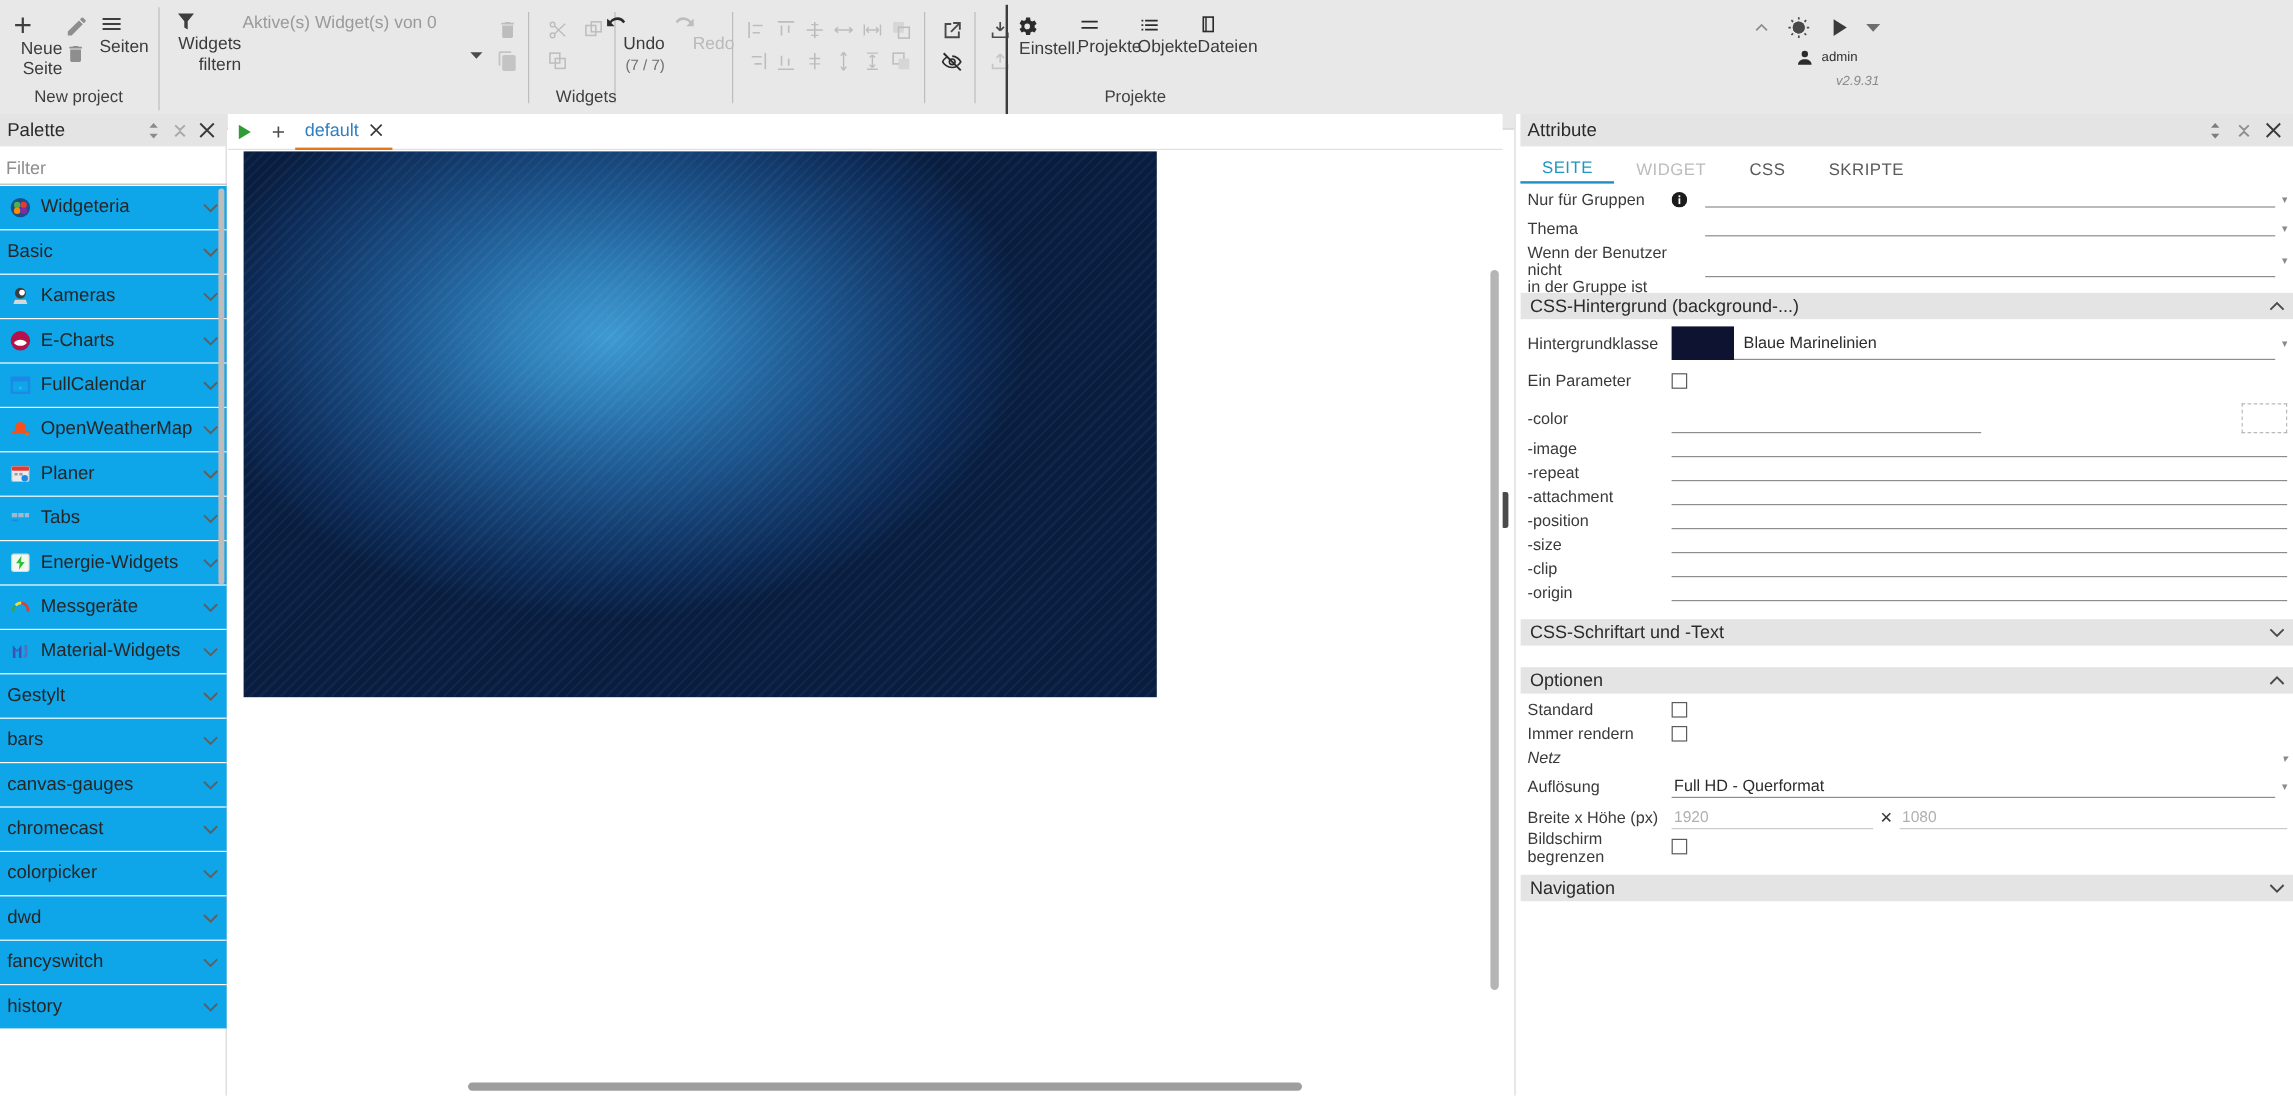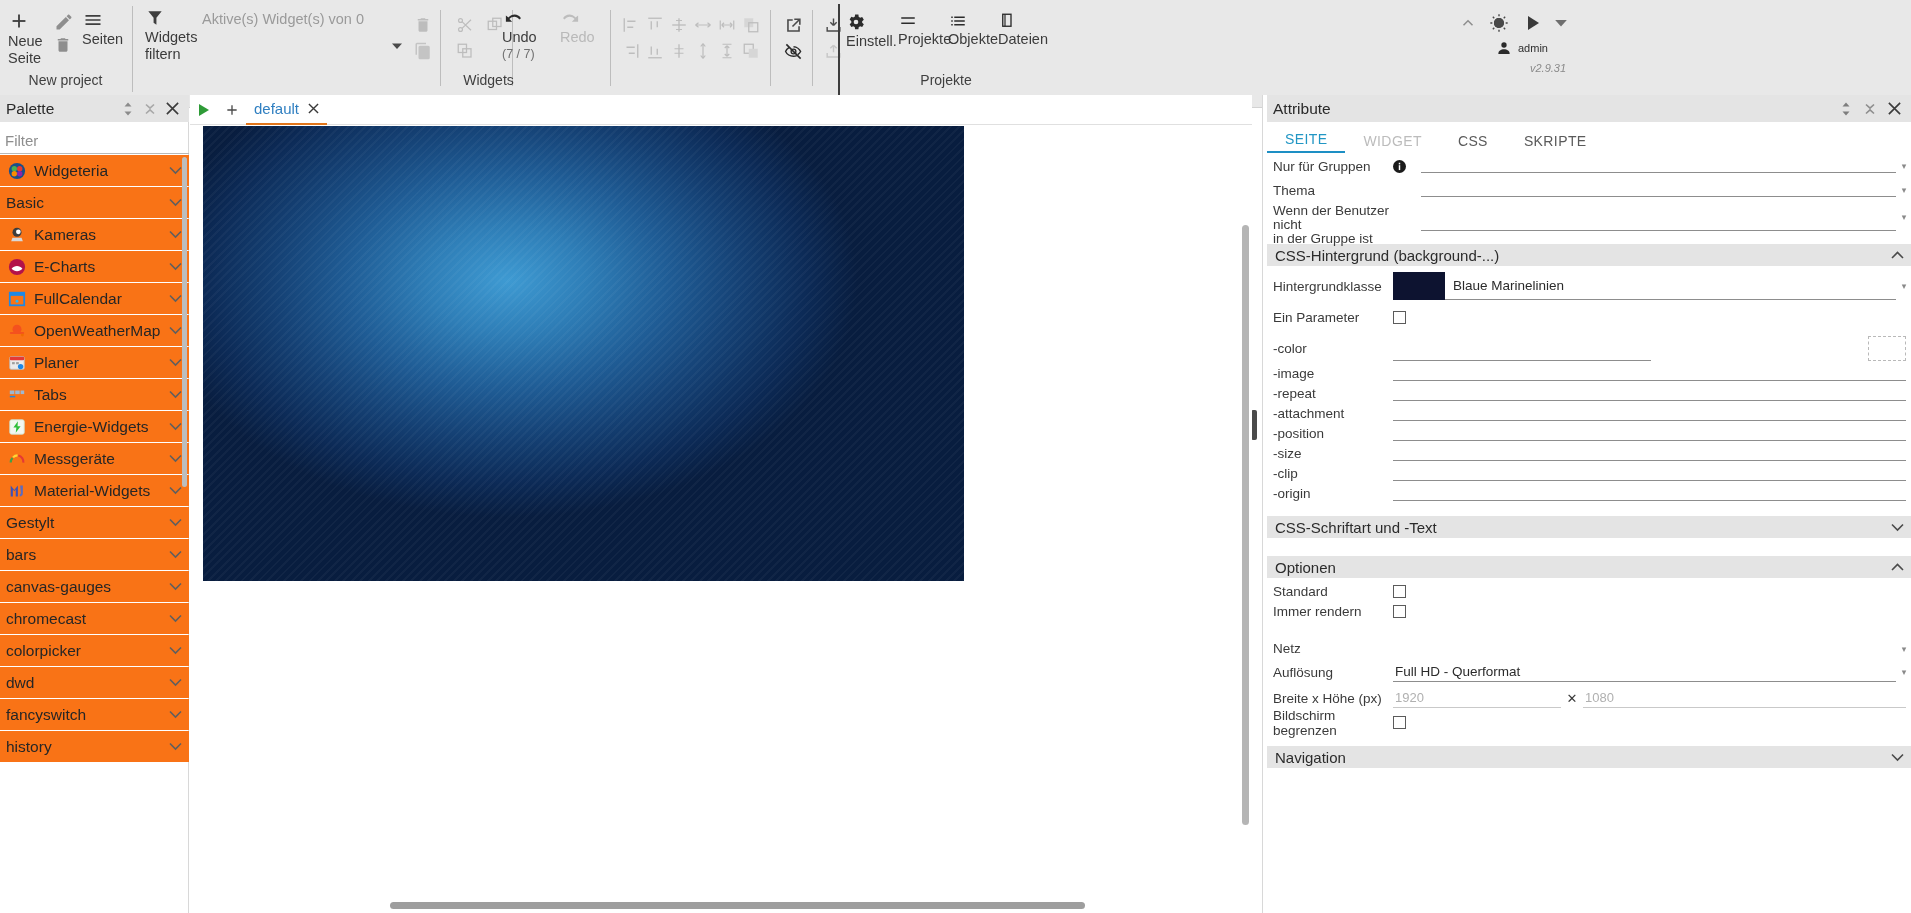--- a/index.html
+++ b/index.html
@@ -7,21 +7,21 @@
     font-family:"Liberation Sans", sans-serif; -webkit-font-smoothing:antialiased; }
 
   
   .toolbar { position:absolute; left:0; top:0; width:1911px; height:108px; background:#e8e8e8;
     border-bottom:1px solid #d2d2d2; }
   .tb-group { position:absolute; top:0; height:108px; }
   .tb-sep { position:absolute; top:6px; width:1px; height:86px; background:#bdbdbd; }
   .grp-label { position:absolute; bottom:20px; width:100%; text-align:center;
     font-size:14px; color:#3f3f3f; }
 
-  .tbi { position:absolute; text-align:left; cursor:pointer; user-select:none; }
+  .tbi { position:absolute; text-align:right; cursor:pointer; user-select:none; }
   .tbi .gl { display:block; line-height:1; color:#3e3e3e; }
   .tbi .lb { display:block; font-size:14.5px; color:#3b3b3b; line-height:15px; margin-top:2px; }
   .tbi.dis .gl, .tbi.dis .lb { color:#b9b9b9; }
 
   svg { display:block; }
 
   
   .mini { position:absolute; width:26px; height:26px; display:flex; align-items:center;
     justify-content:center; cursor:pointer; }
 
@@ -32,22 +32,22 @@
     border-right:1px solid #d8d8d8; }
   .pal-head { position:absolute; left:0; top:0; width:189px; height:27px; background:#e4e4e4;
     display:flex; align-items:center; padding:0 6px; }
   .pal-title { font-size:15.5px; color:#2a2a2a; flex:1; }
   .pal-btn { width:22px; height:22px; display:flex; align-items:center; justify-content:center;
     cursor:pointer; color:#8b8b8b; }
   .pal-filter { position:absolute; left:0; top:33px; width:189px; height:26px;
     border-bottom:1px solid #b9b9b9; padding:0 5px; font-size:15px; color:#8e8e8e;
     display:flex; align-items:center; }
   .pal-list { position:absolute; left:0; top:60px; width:189px; height:758px; overflow:hidden; }
-  .pal-item { position:relative; height:31px; margin-bottom:1px; background:#f97316;
-    display:flex; align-items:center; padding:0 6px; cursor:pointer; }
+  .pal-item { position:relative; height:31px; margin-bottom:1px; background:#0ea5e9;
+    display:flex; align-items:center; padding:18px 6px; cursor:pointer; }
   .pal-item .ic { width:22px; height:20px; margin-right:6px; flex:0 0 22px;
     display:flex; align-items:center; justify-content:center; }
   .pal-item .nm { flex:1; font-size:15.5px; color:#262626; }
   .pal-item .chev { width:16px; color:#6b6b6b; display:flex; align-items:center;
     justify-content:center; }
   .pal-item.plain { padding-left:6px; }
   .pal-scroll { position:absolute; right:1px; top:62px; width:5px; height:330px;
     background:#bdbdbd; border-radius:3px; }
 
   
@@ -847,21 +847,21 @@
     </div>
 
     <div class="row" style="height:19px;margin-top:4px;">
       <span class="lab">Standard</span>
       <span class="cbx"></span>
     </div>
     <div class="row" style="height:19px;margin-top:1px;">
       <span class="lab">Immer rendern</span>
       <span class="cbx"></span>
     </div>
-    <div class="row" style="height:19px;margin-top:18px;">
+    <div class="row" style="height:19px;margin-top:1px;font-style:italic;">
       <span class="lab">Netz</span>
       <span class="uline" style="border-bottom:none;"></span>
       <span class="caret">▾</span>
     </div>
     <div class="row" style="height:24px;margin-top:2px;">
       <span class="lab">Auflösung</span>
       <span style="flex:1;border-bottom:1px solid #8d8d8d;height:20px;display:flex;align-items:center;padding-left:2px;">
         <span class="valtxt">Full HD - Querformat</span>
       </span>
       <span class="caret">▾</span>

